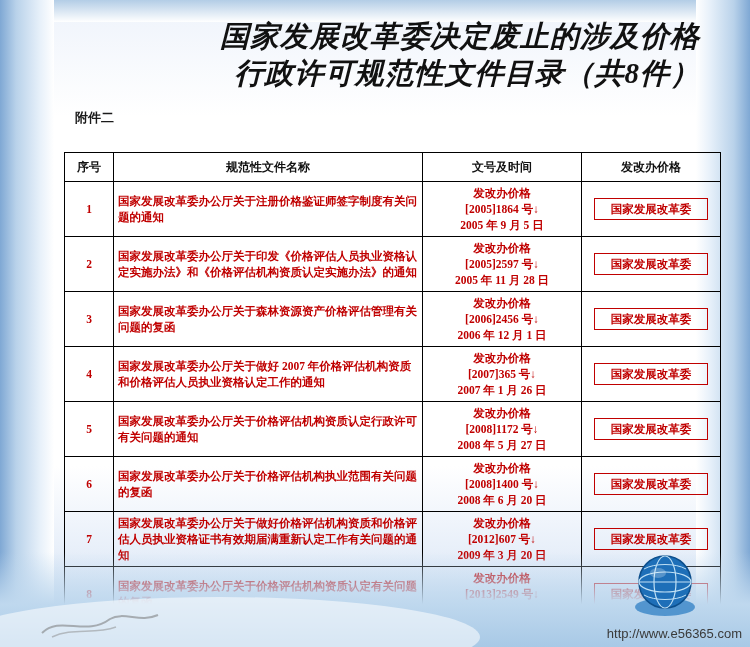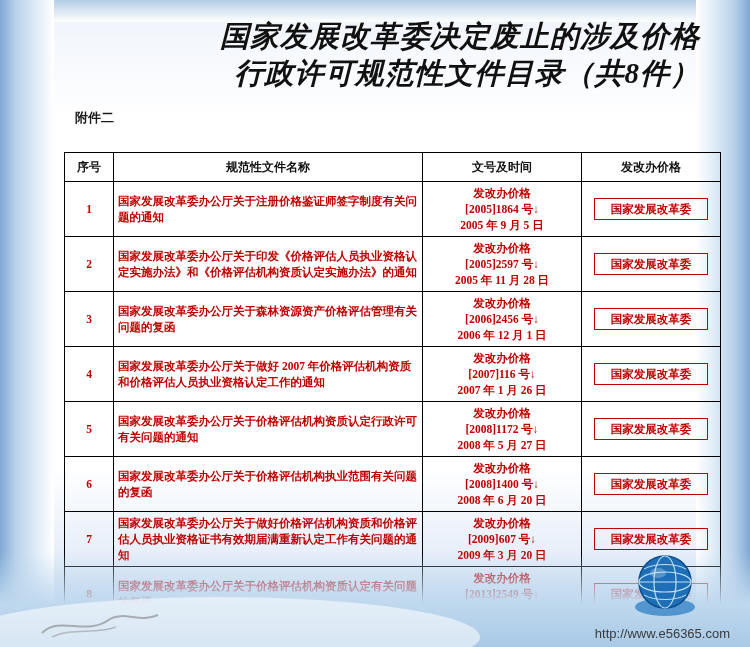--- a/index.html
+++ b/index.html
@@ -135,21 +135,21 @@
   .dept-text {
     display: inline-block;
     border: 1px solid #c00000;
     padding: 2px 16px;
     color: #c00000;
     font-weight: bold;
     font-size: 11.5px;
   }
   .watermark {
     position: absolute;
-    right: 20px;
+    right: 8px;
     bottom: 6px;
     font-family: "Liberation Sans", sans-serif;
     font-size: 13px;
     color: #3a3a3a;
     z-index: 7;
   }
   .globe {
     position: absolute;
     right: 48px;
     bottom: 28px;
@@ -230,21 +230,21 @@
         </td>
         <td class="col-dept">
           <span class="dept-text">国家发展改革委</span>
         </td>
       </tr>
       <tr>
         <td class="col-no">4</td>
         <td class="col-name">国家发展改革委办公厅关于做好 2007 年价格评估机构资质和价格评估人员执业资格认定工作的通知</td>
         <td class="col-doc">
           <div>发改办价格</div>
-          <div>[2007]116 号↓</div>
+          <div>[2007]365 号↓</div>
           <div>2007 年 1 月 26 日</div>
         </td>
         <td class="col-dept">
           <span class="dept-text">国家发展改革委</span>
         </td>
       </tr>
       <tr>
         <td class="col-no">5</td>
         <td class="col-name">国家发展改革委办公厅关于价格评估机构资质认定行政许可有关问题的通知</td>
         <td class="col-doc">
@@ -266,21 +266,21 @@
         </td>
         <td class="col-dept">
           <span class="dept-text">国家发展改革委</span>
         </td>
       </tr>
       <tr>
         <td class="col-no">7</td>
         <td class="col-name">国家发展改革委办公厅关于做好价格评估机构资质和价格评估人员执业资格证书有效期届满重新认定工作有关问题的通知</td>
         <td class="col-doc">
           <div>发改办价格</div>
-          <div>[2009]607 号↓</div>
+          <div>[2012]607 号↓</div>
           <div>2009 年 3 月 20 日</div>
         </td>
         <td class="col-dept">
           <span class="dept-text">国家发展改革委</span>
         </td>
       </tr>
       <tr>
         <td class="col-no">8</td>
         <td class="col-name">国家发展改革委办公厅关于价格评估机构资质认定有关问题的复函</td>
         <td class="col-doc">

